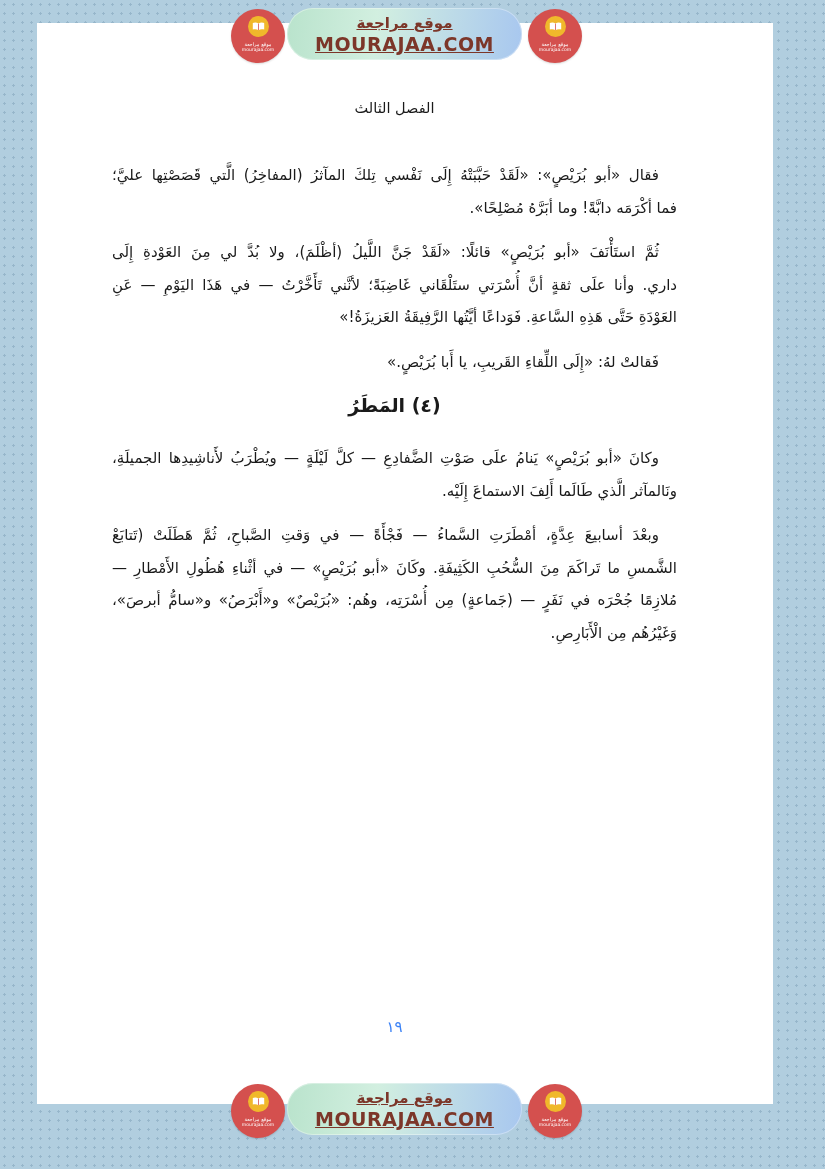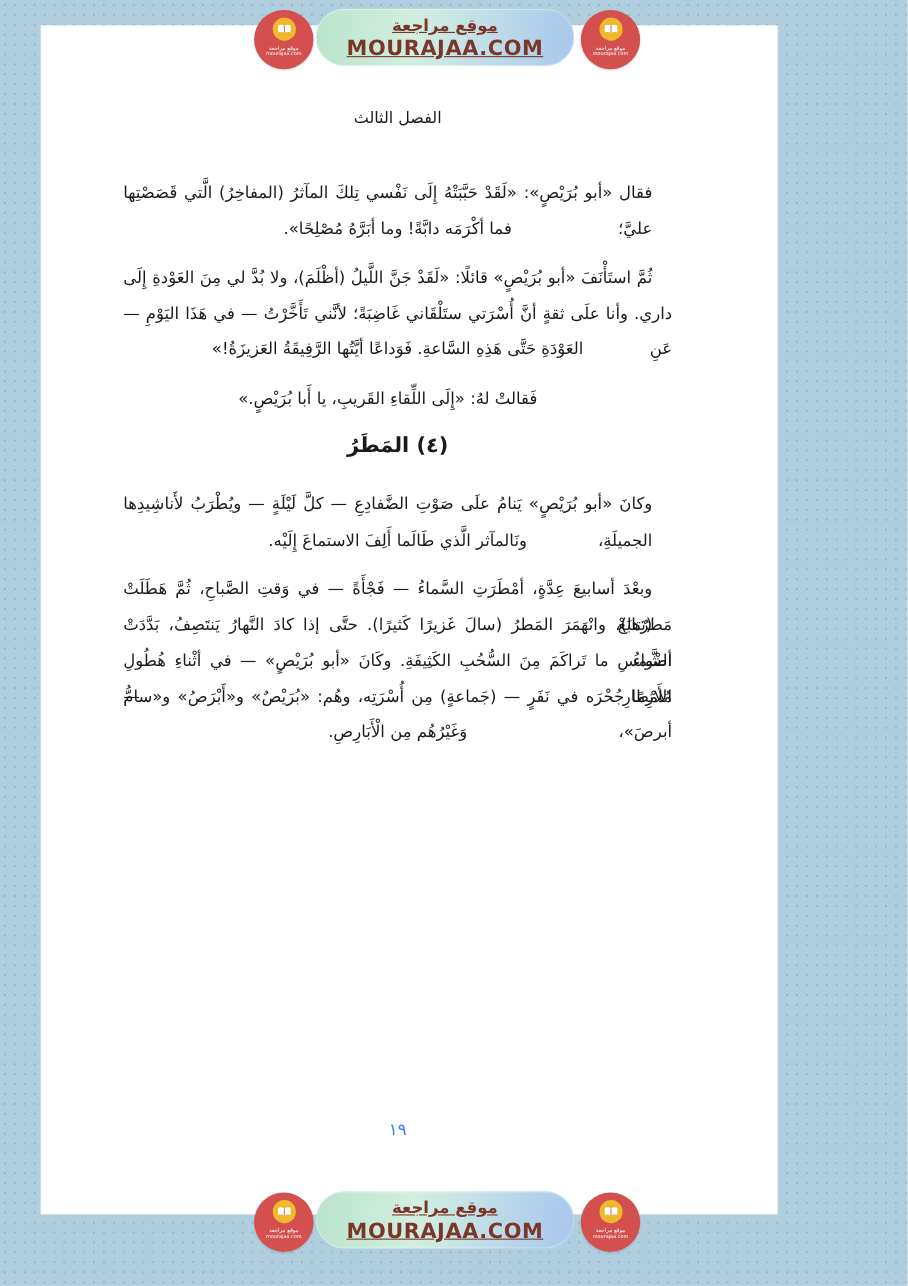--- a/index.html
+++ b/index.html
@@ -8,34 +8,34 @@
     width:825px;height:1169px;
     background-color:#b1cedf;
     background-image:radial-gradient(circle, rgba(125,158,183,.5) 1px, transparent 1.4px);
     background-size:9px 9px;
     font-family:"DejaVu Sans", sans-serif;
     overflow:hidden;
   }
   
   .page{
     position:absolute;left:37px;top:23px;
-    width:670px;height:1081px;
+    width:736px;height:1081px;
     background:#ffffff;
   }
   .chapter{
     position:absolute;top:74px;left:75px;right:96px;
     text-align:center;direction:rtl;
     font-size:14.5px;color:#1a1a1a;line-height:22px;
   }
   .textcol{
     position:absolute;top:124px;left:75px;right:96px;
     direction:rtl;color:#1a1a1a;
     font-size:15px;line-height:32.5px;
   }
-  .body-line{text-align:center;height:32.5px;}
+  .body-line{text-align:right;height:32.5px;}
   .body-line.justify{text-align:justify;text-align-last:justify;}
   .body-line.indent{padding-right:18px;margin-top:12px;}
   .heading-line{
     font-weight:700;font-size:19px;line-height:30px;
     margin:12px 0 22px 0;text-align:center;
   }
   .pagenum{
     position:absolute;top:995px;left:75px;right:96px;
     text-align:center;font-size:15px;color:#3b82f6;direction:rtl;
   }
@@ -81,21 +81,20 @@
       <div class="body-line indent justify">فقال «أبو بُرَيْصٍ»: «لَقَدْ حَبَّبَتْهُ إِلَى نَفْسي تِلكَ المآثرُ (المفاخِرُ) الَّتي قَصَصْتِها عليَّ؛</div>
       <div class="body-line">فما أكْرَمَه دابَّةً! وما أبَرَّهُ مُصْلِحًا».</div>
       <div class="body-line indent justify">ثُمَّ استَأْنَفَ «أبو بُرَيْصٍ» قائلًا: «لَقَدْ جَنَّ اللَّيلُ (أظْلَمَ)، ولا بُدَّ لي مِنَ العَوْدةِ إِلَى</div>
       <div class="body-line justify">داري. وأنا علَى ثقةٍ أنَّ أُسْرَتي ستَلْقَاني غَاضِبَةً؛ لأنَّني تَأَخَّرْتُ — في هَذَا اليَوْمِ — عَنِ</div>
       <div class="body-line">العَوْدَةِ حَتَّى هَذِهِ السَّاعةِ. فَوَداعًا أيَّتُها الرَّفِيقَةُ العَزيزَةُ!»</div>
       <div class="body-line indent">فَقالتْ لهُ: «إِلَى اللِّقاءِ القَريبِ، يا أَبا بُرَيْصٍ.»</div>
       <div class="heading-line">(٤) المَطَرُ</div>
       <div class="body-line indent justify">وكانَ «أبو بُرَيْصٍ» يَنامُ علَى صَوْتِ الضَّفادِعِ — كلَّ لَيْلَةٍ — ويُطْرَبُ لأَناشِيدِها الجميلَةِ،</div>
       <div class="body-line">ونَالمآثر الَّذي طَالَما أَلِفَ الاستماعَ إِلَيْه.</div>
       <div class="body-line indent justify">وبعْدَ أسابيعَ عِدَّةٍ، أمْطَرَتِ السَّماءُ — فَجْأَةً — في وَقتِ الصَّباحِ، ثُمَّ هَطَلَتْ (تَتابَعْ</div>
-      <div class="body-line justify">مَطرُها)، وانْهَمَرَ المَطرُ (سالَ غَزيرًا كَثيرًا). حتَّى إذا كادَ النَّهارُ يَنتَصِفُ، بَدَّدَتْ أضْواءُ</div>
       <div class="body-line justify">الشَّمسِ ما تَراكَمَ مِنَ السُّحُبِ الكَثِيفَةِ. وكَانَ «أبو بُرَيْصٍ» — في أثْناءِ هُطُولِ الأَمْطارِ —</div>
       <div class="body-line justify">مُلازِمًا جُحْرَه في نَفَرٍ — (جَماعةٍ) مِن أُسْرَتِه، وهُم: «بُرَيْصٌ» و«أَبْرَصُ» و«سامُّ أبرصَ»،</div>
       <div class="body-line">وَغَيْرُهُم مِن الْأَبَارِصِ.</div>
     </div>
   <div class="pagenum">١٩</div>
 </div>
 
 <div class="banner top">
   <div class="badge left">
     <span class="badge-dot">

